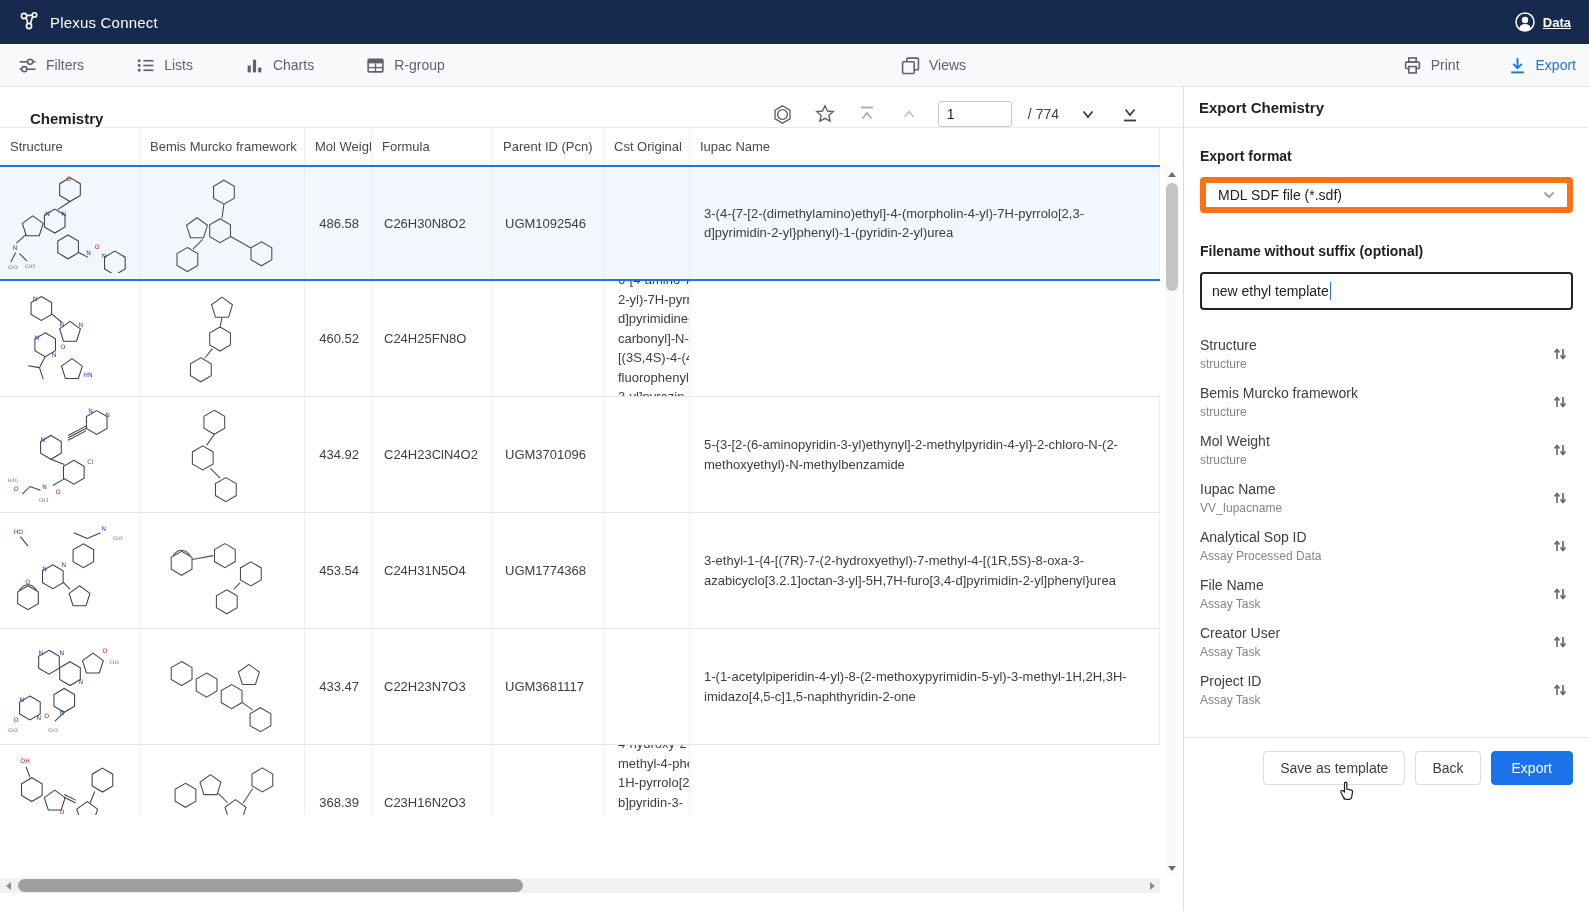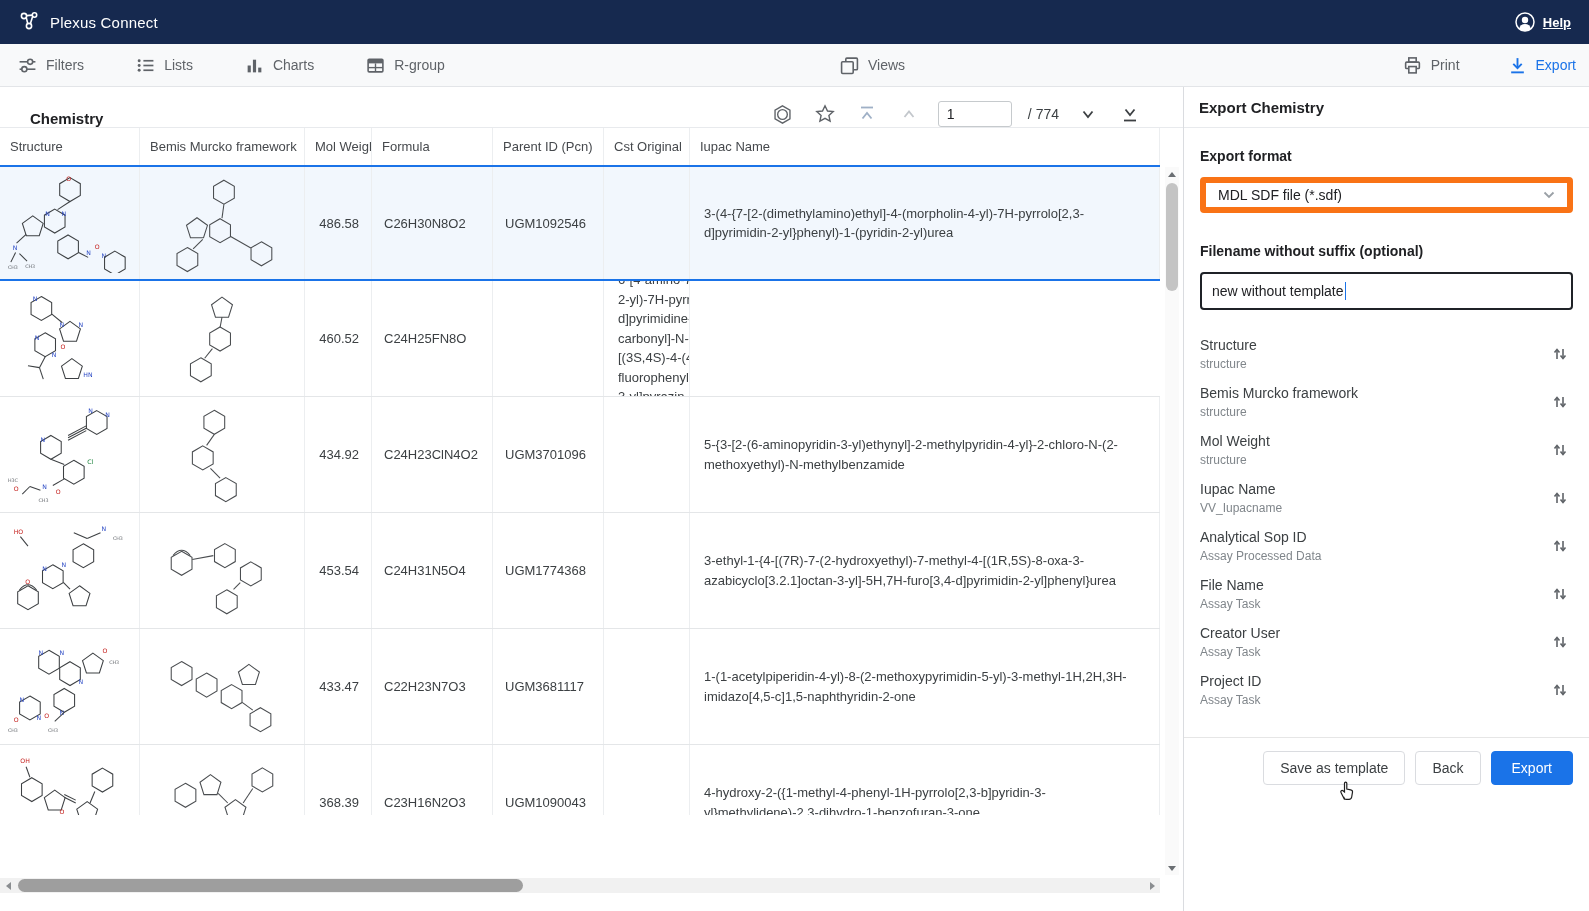--- a/index.html
+++ b/index.html
@@ -9,21 +9,21 @@
   
   .topbar{height:44px;background:#16294f;display:flex;align-items:center;padding:0 18px;color:#fff}
   .topbar .app-title{font-size:15px;font-weight:500;margin-left:10px;letter-spacing:.2px}
   .topbar .spacer{flex:1}
   .help{display:flex;align-items:center;gap:7px;cursor:pointer}
   .help .help-label{font-size:13px;font-weight:700;text-decoration:underline}
 
   
   .toolbar{height:43px;background:#f8f9fa;border-bottom:1px solid #e3e5e8;display:flex;align-items:center;position:relative;padding:0 18px;color:#5f6368}
   .tbtn{display:flex;align-items:center;gap:9px;font-size:14px;cursor:pointer;margin-right:52px;white-space:nowrap}
-  .tbtn.views{position:absolute;left:840px;margin:0}
+  .tbtn.views{position:absolute;left:901px;margin:0}
   .toolbar .right{position:absolute;right:13px;display:flex;align-items:center;gap:48px}
   .tbtn.export-btn{color:#1a73e8;margin:0}
   .tbtn.print-btn{margin:0}
 
   
   .main{display:flex;height:824px}
   .grid-area{width:1183px;position:relative;background:#fff}
   .grid-header{height:41px;display:flex;align-items:flex-end;padding:0 30px;border-bottom:1px solid #e8eaed}
   .grid-title{font-size:15px;font-weight:700;color:#202124}
   .gh-controls{margin-left:auto;display:flex;align-items:center;gap:16px;padding-right:10px}
@@ -114,21 +114,21 @@
     <svg width="22" height="22" viewBox="0 0 22 22">
       <clipPath id="pc">
           <circle cx="11" cy="11" r="9"></circle>
         </clipPath>
       <circle cx="11" cy="11" r="9" fill="none" stroke="#fff" stroke-width="1.5"></circle>
       <g clip-path="url(#pc)">
           <circle cx="11" cy="9" r="3.2" fill="#fff"></circle>
           <ellipse cx="11" cy="17.5" rx="5.6" ry="4.6" fill="#fff"></ellipse>
         </g>
     </svg>
-    <span class="help-label">Help</span>
+    <span class="help-label">Data</span>
   </span>
 </header>
 
 <nav class="toolbar">
   <span class="tbtn">
     <svg width="19" height="19" viewBox="0 0 18 18" stroke="#5f6368" stroke-width="1.5" fill="#f8f9fa">
       <line x1="1.5" y1="5.5" x2="16.5" y2="5.5"></line>
         <circle cx="11.5" cy="5.5" r="2.4"></circle>
       <line x1="1.5" y1="12.5" x2="16.5" y2="12.5"></line>
         <circle cx="6" cy="12.5" r="2.4"></circle>
@@ -495,21 +495,20 @@
               <line x1="74" y1="42" x2="84" y2="52"></line>
               <use href="#pt" x="92" y="60"></use>
                   <use href="#hx" x="116" y="78"></use>
               <use href="#hx" x="120" y="28"></use>
                   <line x1="110" y1="37" x2="100" y2="52"></line>
             </svg>
               </span>
             </div>
           <div class="td num">368.39</div>
           <div class="td txt">C23H16N2O3</div>
-          <div class="td txt">UGM1090043</div>
           <div class="td txt"></div>
           <div class="td iupac">4-hydroxy-2-({1-methyl-4-phenyl-1H-pyrrolo[2,3-b]pyridin-3-yl}methylidene)-2,3-dihydro-1-benzofuran-3-one</div>
         </div>
 
         <div class="trow">
           <div class="td">
               <span class="mol" style="align-items:flex-start;padding-top:6px">
             <svg class="ms" viewBox="0 0 132 104" width="126" height="100">
               <use href="#hx" x="40" y="16"></use>
                   <text class="aN" x="29" y="10">N</text>
@@ -565,21 +564,21 @@
       <div class="plabel">Export format</div>
       <div class="select">
         <span>MDL SDF file (*.sdf)</span>
         <svg width="12" height="8" viewBox="0 0 12 8" fill="none" stroke="#9aa0a6" stroke-width="1.8">
             <polyline points="1.5,1.5 6,6 10.5,1.5"></polyline>
           </svg>
       </div>
 
       <div class="plabel" style="margin-top:30px">Filename without suffix (optional)</div>
       <div class="text-input">
-        <span>new without template</span>
+        <span>new ethyl template</span>
           <span class="caret"></span>
       </div>
 
       <div class="fields">
 
         <div class="field">
           <span>
               <span class="fname" style="display:block">Structure</span>
                 <span class="fsource" style="display:block">structure</span>
             </span>

